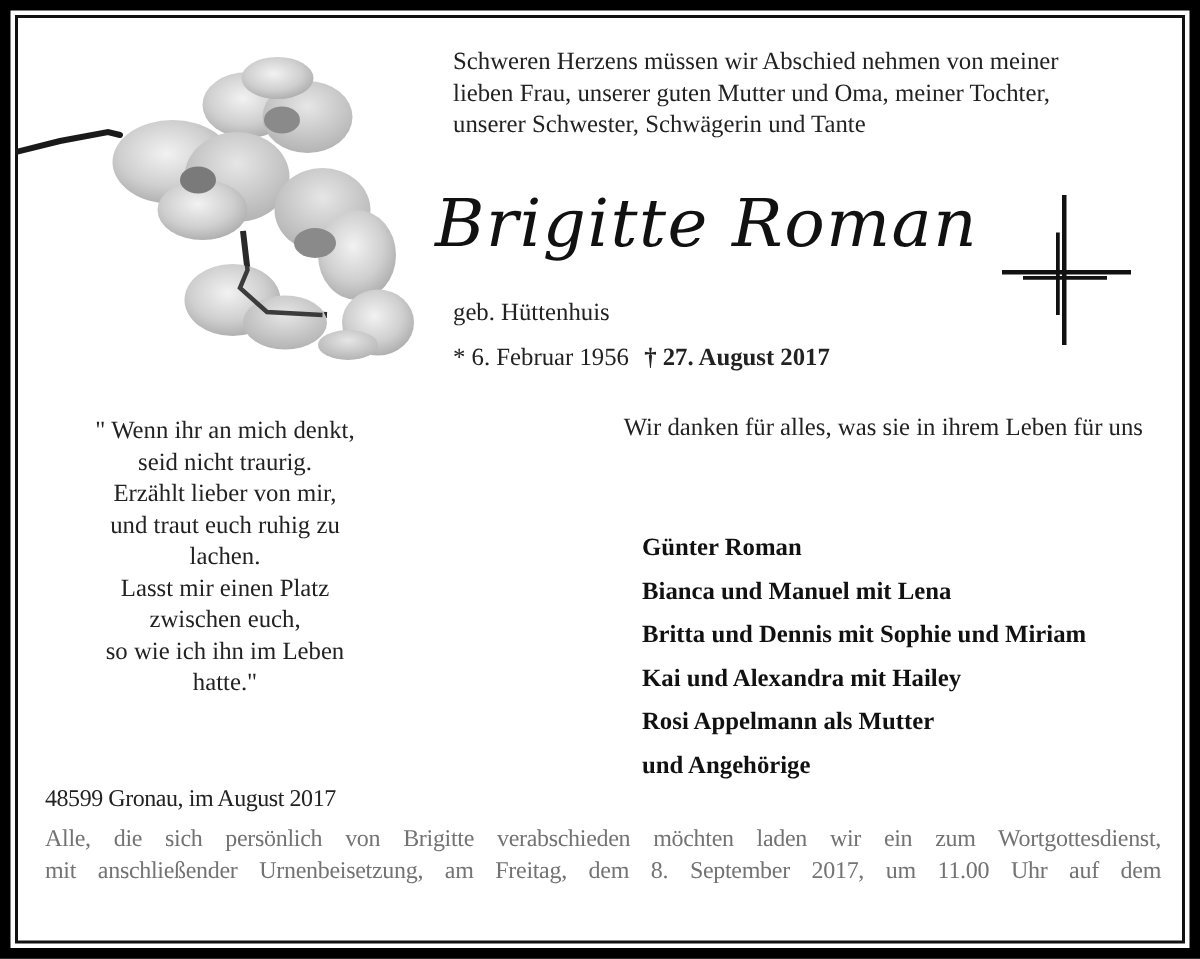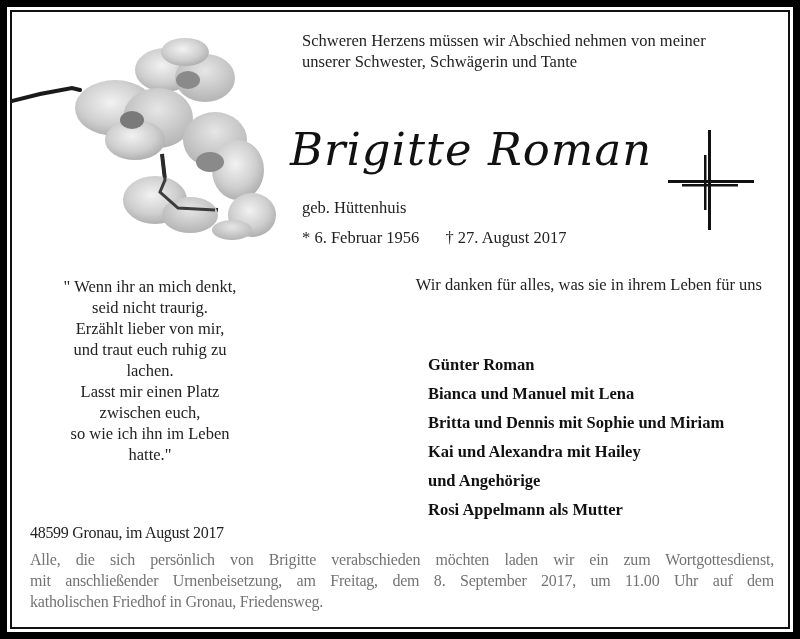--- a/index.html
+++ b/index.html
@@ -59,21 +59,21 @@
       font-size: 16.5px;
       color: #222;
       white-space: nowrap;
     }
     .dates {
       left: 302px; top: 228px;
       font-size: 16.5px;
       color: #222;
       white-space: nowrap;
     }
-    .dates span + span { margin-left: 22px; }
+    .dates span + span { margin-left: 6px; font-weight: bold; }
 
     .cross { left: 668px; top: 130px; width: 86px; height: 100px; }
 
     .poem {
       left: 30px; top: 276px;
       width: 240px;
       text-align: center;
       font-size: 16.5px;
       line-height: 21px;
       color: #222;
@@ -161,20 +161,21 @@
   <ellipse cx="145" cy="170" rx="32" ry="24" fill="url(#petal)"></ellipse>
   <ellipse cx="180" cy="185" rx="28" ry="18" fill="url(#petal2)"></ellipse>
   <ellipse cx="242" cy="185" rx="24" ry="22" fill="url(#petal)"></ellipse>
   <ellipse cx="222" cy="200" rx="20" ry="10" fill="url(#petal2)"></ellipse>
 
   <path d="M 152 124 L 155 150 L 150 162 L 168 178 L 205 180" stroke="#2a2a2a" stroke-width="3" fill="none" opacity="0.9"></path>
 </svg>
 
 <div class="abs intro">
   <div>Schweren Herzens müssen wir Abschied nehmen von meiner</div>
+  <div>lieben Frau, unserer guten Mutter und Oma, meiner Tochter,</div>
   <div>unserer Schwester, Schwägerin und Tante</div>
 </div>
 
 <div class="abs name">Brigitte Roman</div>
 
 <div class="abs maiden">geb. Hüttenhuis</div>
 
 <div class="abs dates">
   <span>* 6. Februar 1956</span>
   <span>† 27. August 2017</span>
@@ -201,23 +202,22 @@
 
 <div class="abs thanks">
   <div>Wir danken für alles, was sie in ihrem Leben für uns</div>
 </div>
 
 <div class="abs mourners">
   <div>Günter Roman</div>
   <div>Bianca und Manuel mit Lena</div>
   <div>Britta und Dennis mit Sophie und Miriam</div>
   <div>Kai und Alexandra mit Hailey</div>
+  <div>Rosi Appelmann als Mutter</div>
   <div>und Angehörige</div>
-  <div>Rosi Appelmann als Mutter</div>
 </div>
 
 <div class="abs place">48599 Gronau, im August 2017</div>
 
 <div class="abs notice">
   <div>Alle, die sich persönlich von Brigitte verabschieden möchten laden wir ein zum Wortgottesdienst,</div>
   <div>mit anschließender Urnenbeisetzung, am Freitag, dem 8. September 2017, um 11.00 Uhr auf dem</div>
-  <div class="last">katholischen Friedhof in Gronau, Friedensweg.</div>
 </div>
 
 </body></html>

